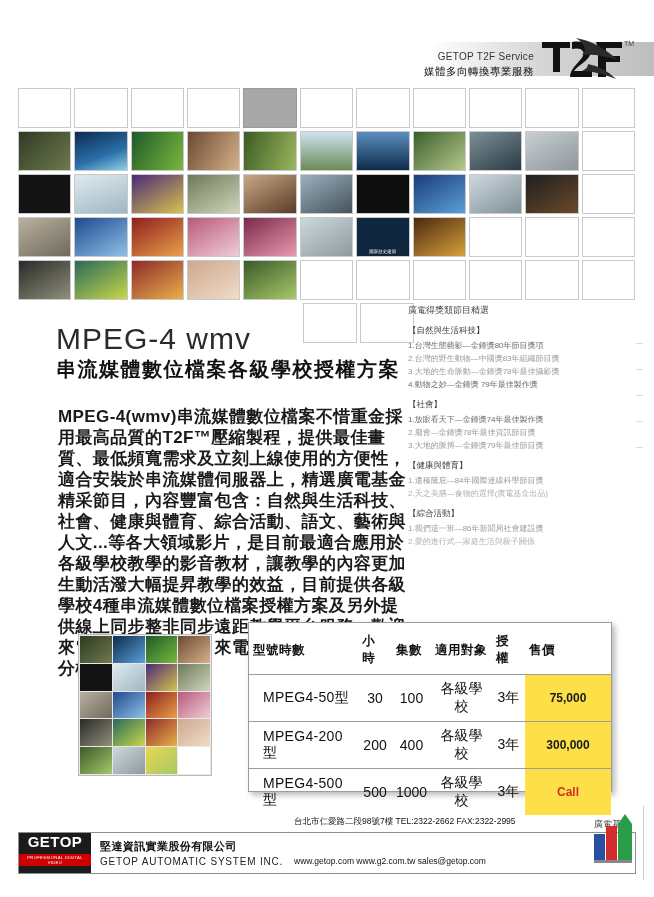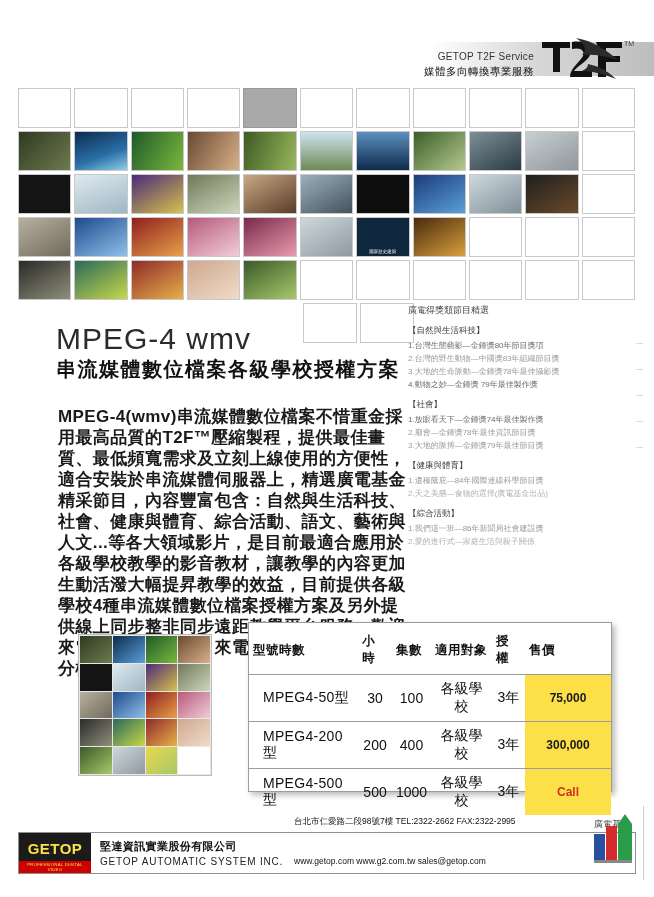--- a/index.html
+++ b/index.html
@@ -233,23 +233,22 @@
     width: 618px; height: 42px;
     border: 1px solid #8f8f8f;
     background: #ffffff;
     box-sizing: border-box;
   }
   .getop-box {
     position: absolute;
     left: 19px; top: 833px;
     width: 72px; height: 40px;
     background: #1b1b1b;
-    color: #fde047;
+    color: #ffffff;
     box-sizing: border-box;
-    padding-top: 7px;
     text-align: center;
   }
   .getop-box .g1 {
     font-size: 15px;
     font-weight: bold;
     letter-spacing: .5px;
   }
   .getop-box .g2 {
     font-size: 4.2px;
     letter-spacing: .3px;

